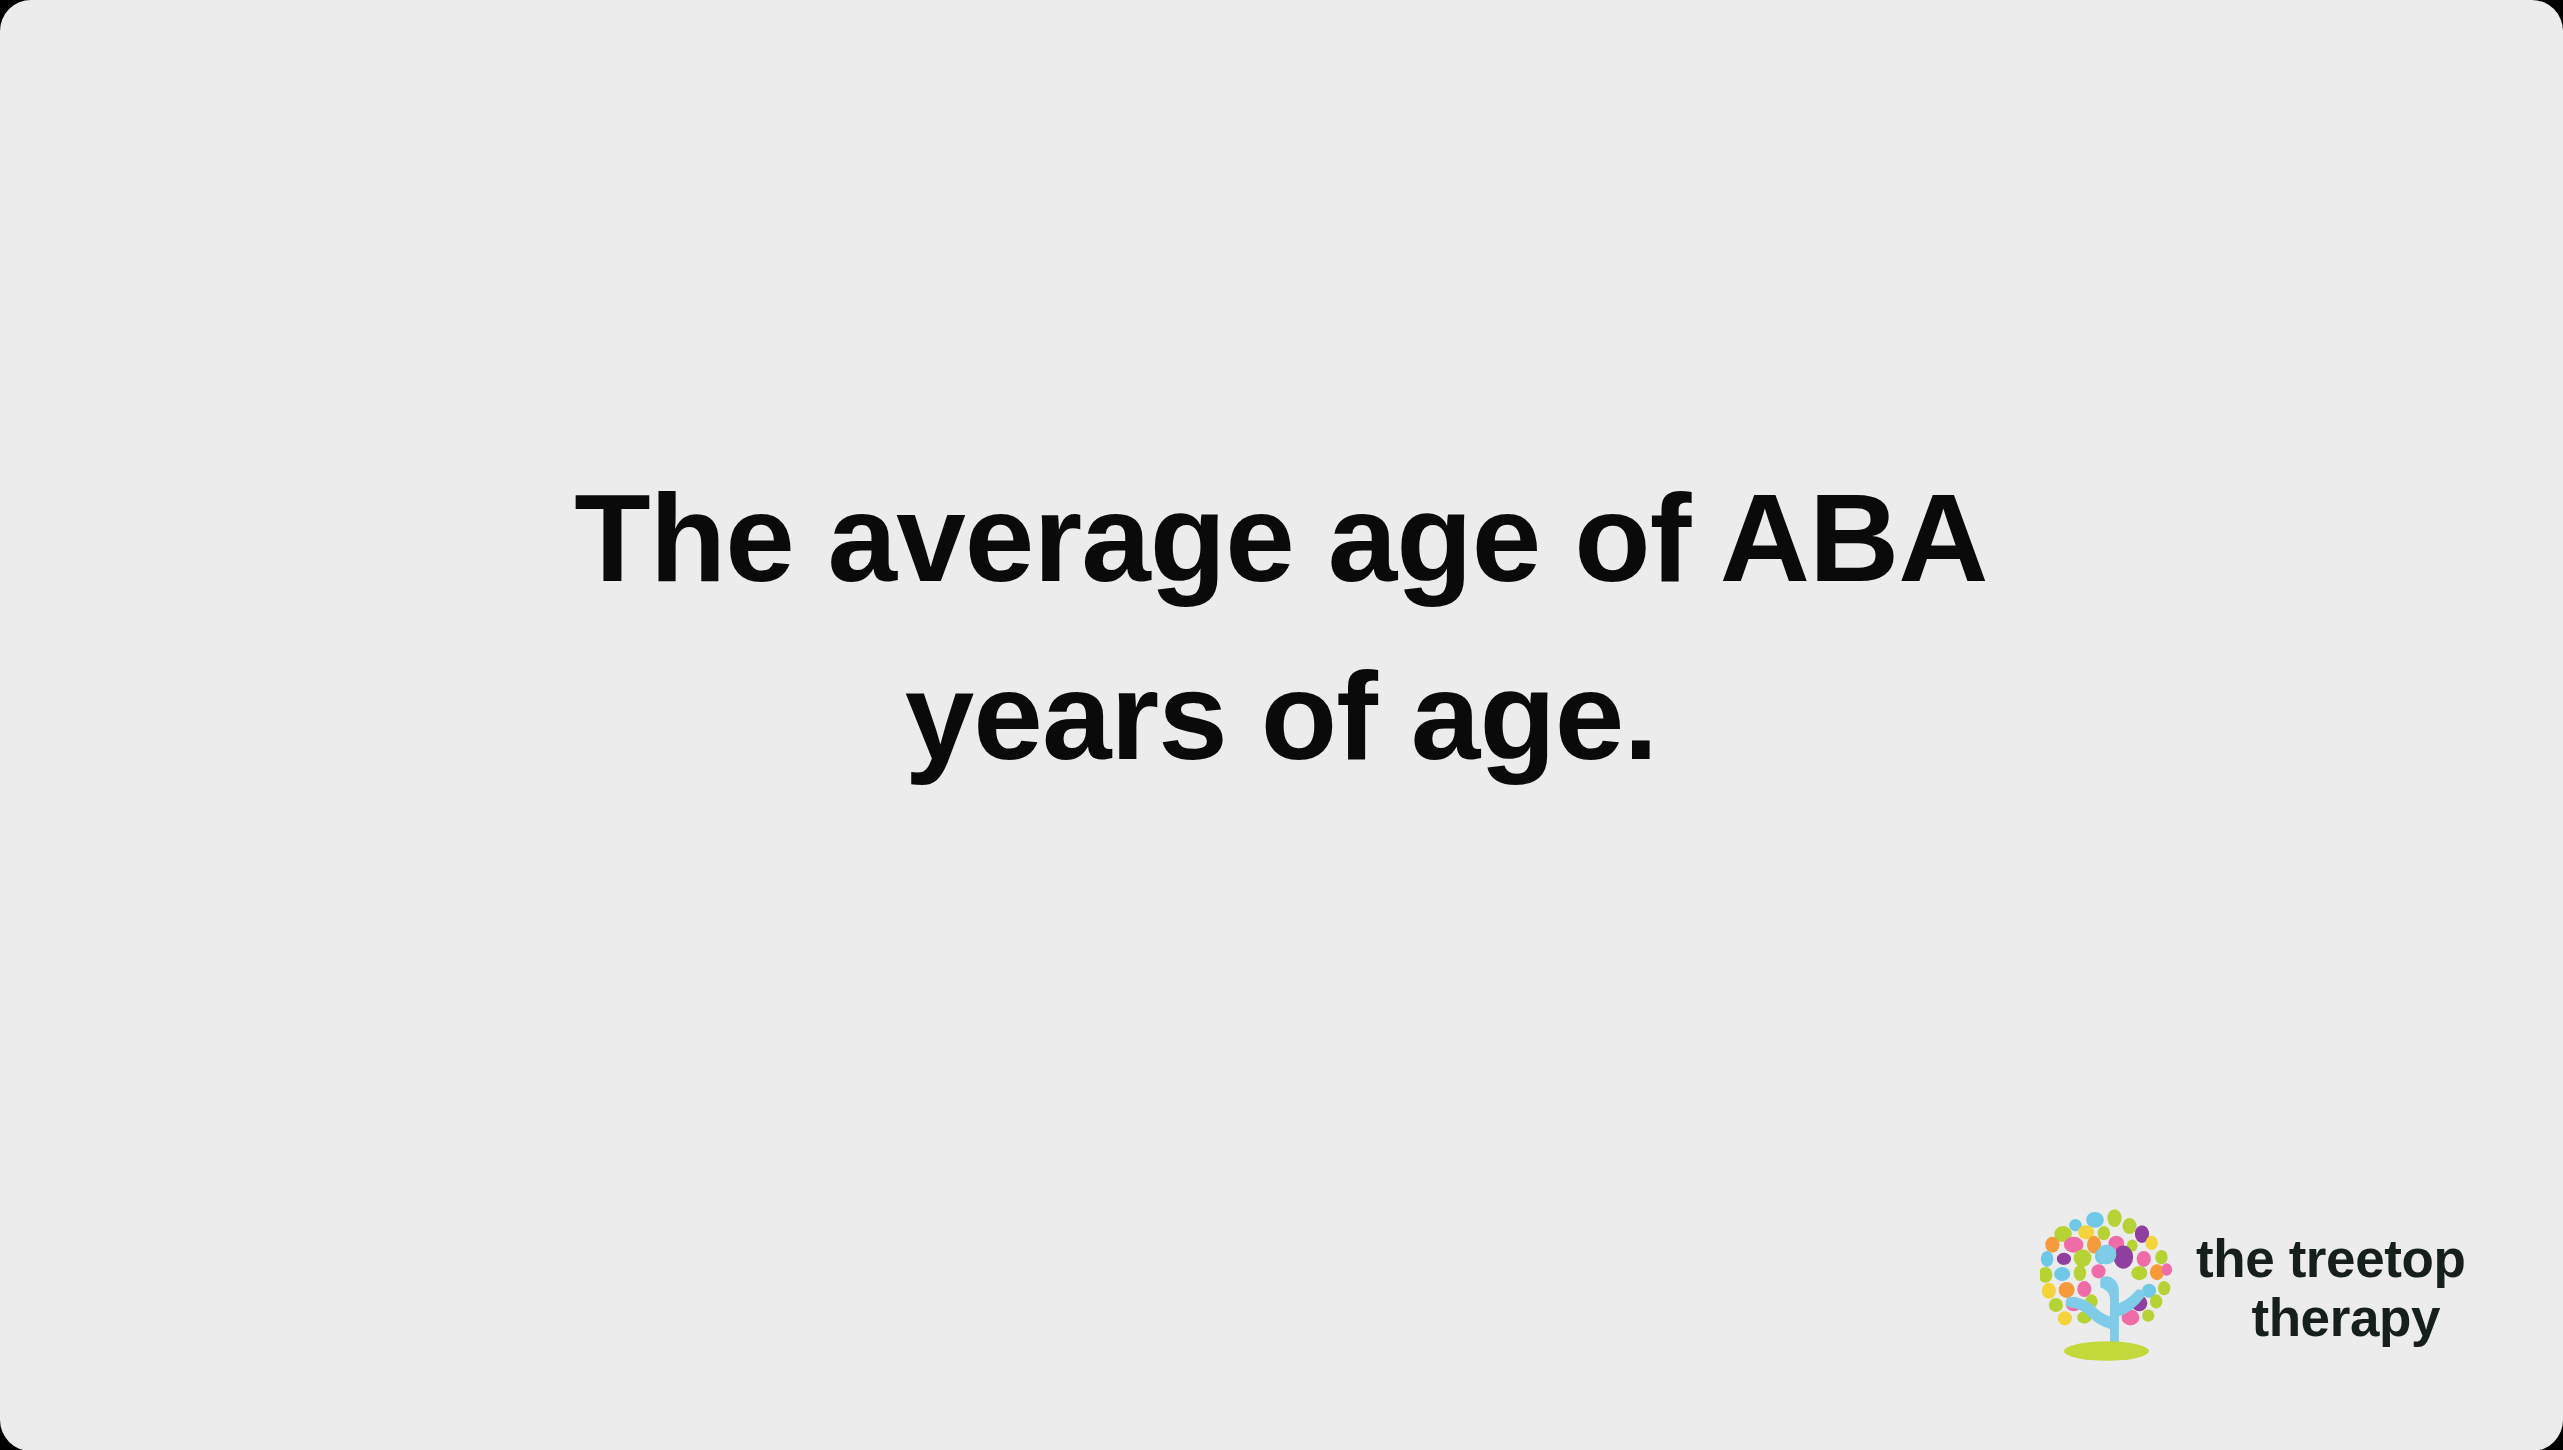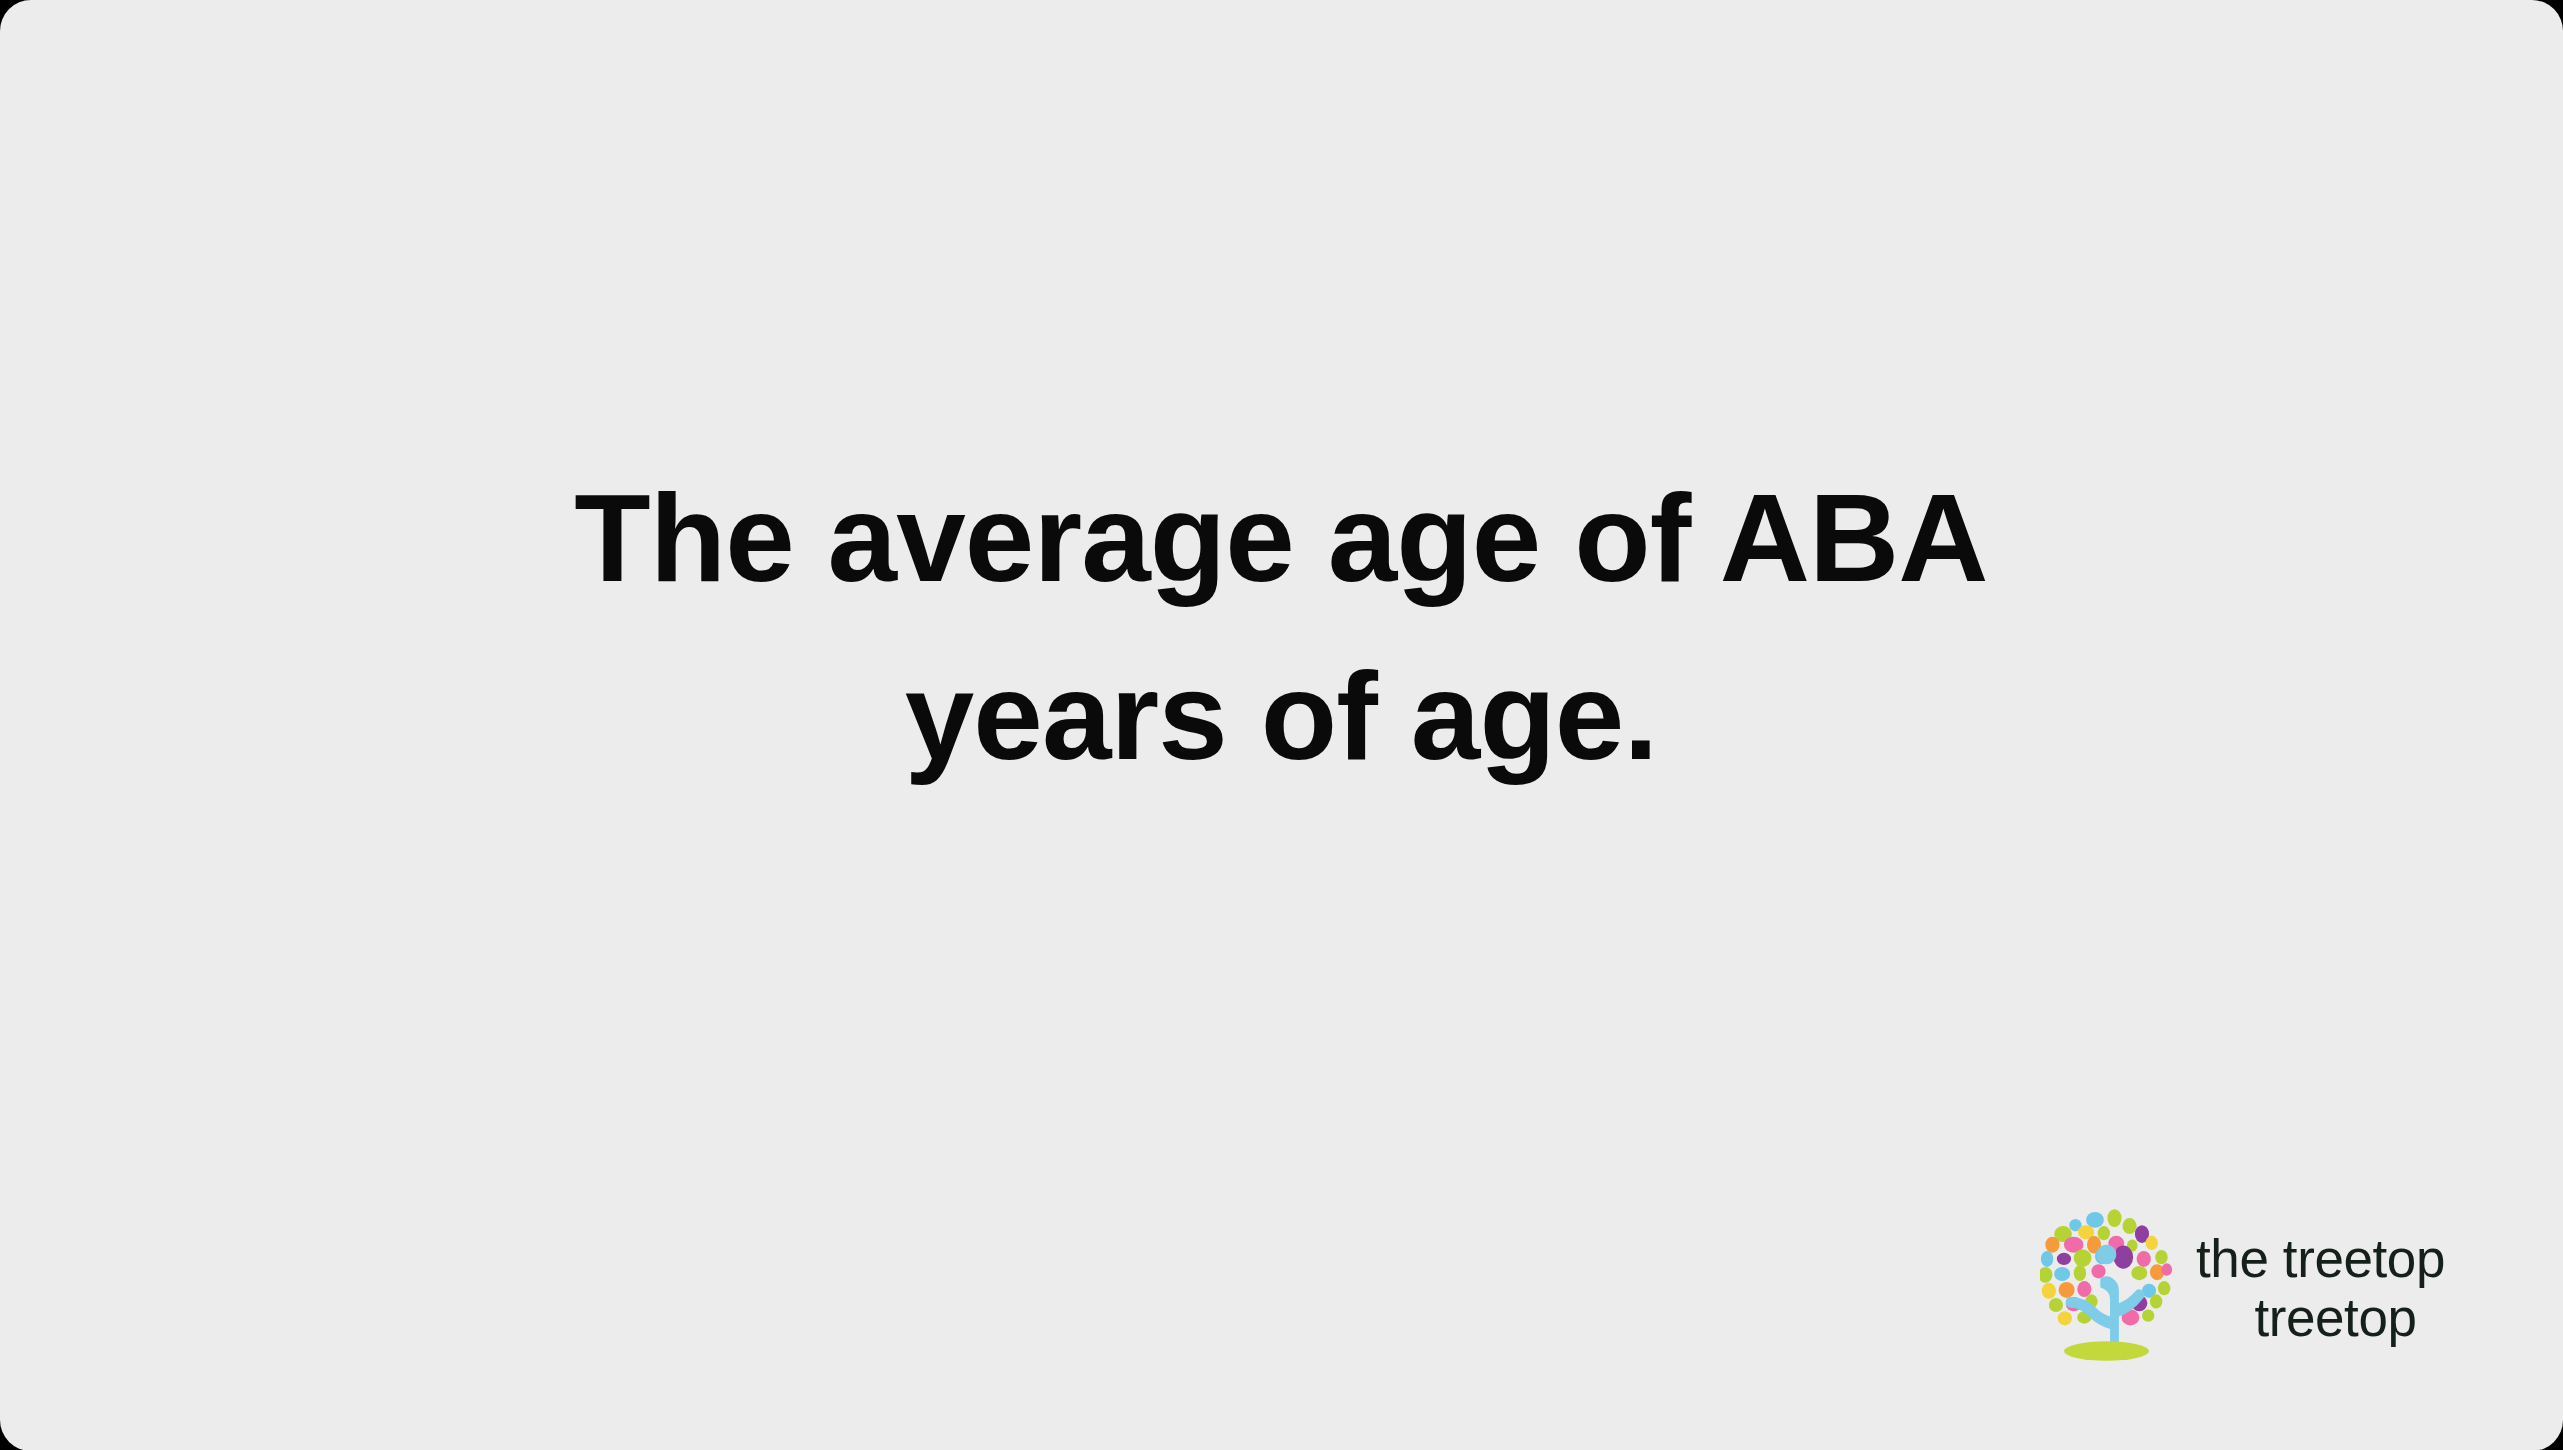--- a/index.html
+++ b/index.html
@@ -54,21 +54,21 @@
 
   .logo-mark {
     width: 133px;
     height: 153px;
     flex: 0 0 133px;
     display: block;
   }
 
   .logo-wordmark {
     font-family: "Liberation Sans", sans-serif;
-    font-weight: 400;
+    font-weight: 700;
     color: #15201A;
     font-size: 53px;
     line-height: 59px;
     letter-spacing: -0.4px;
     text-align: center;
     padding-top: 5.3px;
   }
   .logo-wordmark .wm-line { display: block; white-space: nowrap; }
   .logo-wordmark .wm-line-2 { padding-left: 30px; }
 </style>
@@ -156,18 +156,18 @@
                  l0 -20
                  q0 -9 -11 -13
                  Z" fill="#7FCCE8"></path>
       </g>
 
       <ellipse cx="75" cy="160" rx="48" ry="11" fill="#C3D93B"></ellipse>
     </svg>
 
     <div class="logo-wordmark">
       <span class="wm-line wm-line-1">the treetop</span>
-      <span class="wm-line wm-line-2">treetop</span>
+      <span class="wm-line wm-line-2">therapy</span>
     </div>
 
   </div>
 </div>
 
 
 </body></html>

